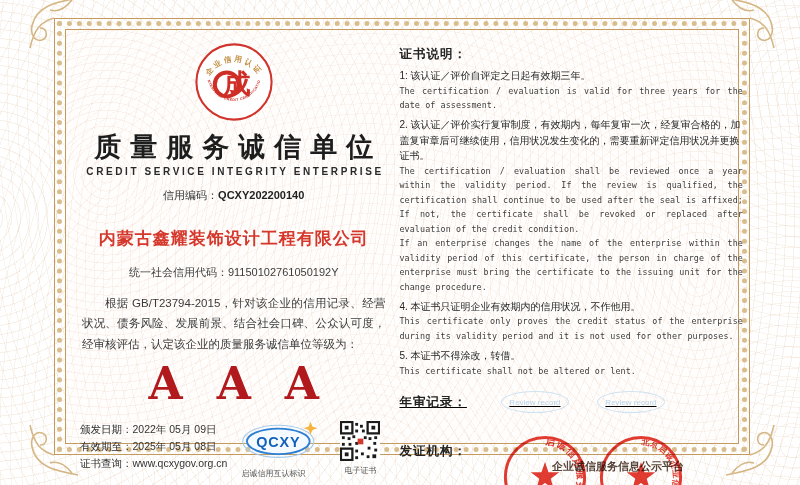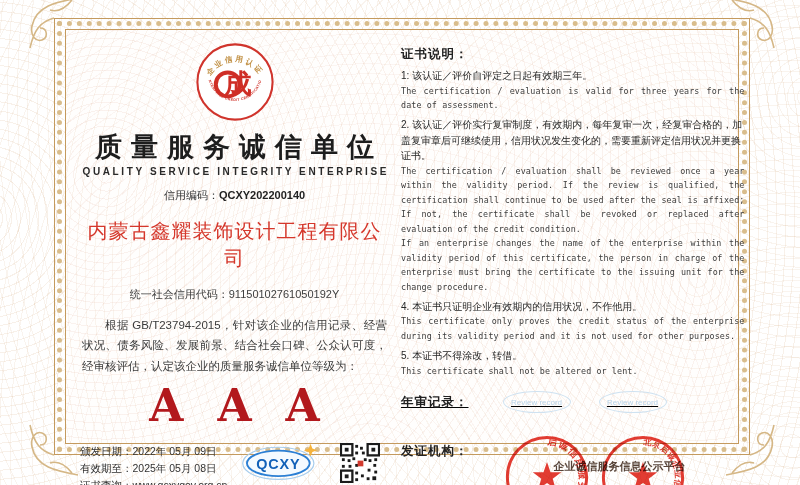--- a/index.html
+++ b/index.html
@@ -27,21 +27,21 @@
   .content{position:absolute;inset:10px 12px 6px 14px;display:flex;gap:12px;}
   .col-left{width:326px;text-align:center;}
   .col-right{flex:1;text-align:left;padding-top:2px;padding-right:16px;}
 
   
   .emblem{width:80px;height:80px;margin:2px auto 0;}
   .cert-title{margin-top:3px;font-size:27px;font-weight:bold;color:#1d1d1d;letter-spacing:9px;text-indent:9px;white-space:nowrap;}
   .cert-subtitle{margin-top:1px;font-size:10px;font-weight:bold;color:#2a2a2a;letter-spacing:2.6px;text-indent:2.6px;white-space:nowrap;}
   .credit-line{margin-top:11px;font-size:11px;color:#333;}
   .credit-line .val{font-weight:bold;color:#222;}
-  .company{margin-top:15px;font-size:20px;font-weight:normal;color:#d5372b;letter-spacing:1px;}
+  .company{margin-top:24px;font-size:17px;font-weight:bold;color:#d5372b;letter-spacing:1px;}
   .uscc{margin-top:15px;font-size:11px;color:#3d3d3d;}
   .assess{margin-top:13px;font-size:11.5px;color:#3a3a3a;line-height:1.78;text-align:justify;text-indent:2em;padding:0 2px;}
   .grade{margin-top:4px;font-family:"DejaVu Serif",serif;font-weight:bold;font-size:44px;color:#b2191d;letter-spacing:34px;text-indent:34px;white-space:nowrap;}
   .bottom-row{margin-top:12px;display:flex;align-items:flex-start;text-align:left;}
   .dates{font-size:10.5px;color:#333;line-height:1.62;white-space:nowrap;}
   .dates .lbl{color:#2f2f2f;margin-top:32px;}
   .stamp{margin-left:14px;text-align:left;width:86px;}
   .stamp .cap, .qrwrap .cap{margin-top:4px;font-size:8px;color:#555;white-space:nowrap;}
   .qrwrap{margin-left:6px;text-align:center;width:54px;}
   .qr{width:40px;height:40px;display:block;margin:0 auto;}
@@ -104,21 +104,21 @@
               <textPath href="#arcTop" startOffset="50%" text-anchor="middle">企业信用认证</textPath>
             </text>
             <text font-size="4.6" font-weight="bold" fill="#d0342c" letter-spacing="0.4">
               <textPath href="#arcBot" startOffset="50%" text-anchor="middle">ENTERPRISE CREDIT CERTIFICATION</textPath>
             </text>
             <circle cx="41" cy="53" r="15" fill="none" stroke="#cf2e26" stroke-width="5"></circle>
             <text x="54" y="64" font-size="34" font-weight="bold" fill="#cf2e26" text-anchor="middle" font-family="'DejaVu Serif',serif">成</text>
           </svg>
 
           <div class="cert-title">质量服务诚信单位</div>
-          <div class="cert-subtitle">QUALITY SERVICE INTEGRITY ENTERPRISE</div>
+          <div class="cert-subtitle">CREDIT SERVICE INTEGRITY ENTERPRISE</div>
 
           <div class="credit-line">
             <span>信用编码：</span><span class="val">QCXY202200140</span>
           </div>
 
           <div class="company">内蒙古鑫耀装饰设计工程有限公司</div>
 
           <div class="uscc">
             <span>统一社会信用代码：</span><span>91150102761050192Y</span>
           </div>

